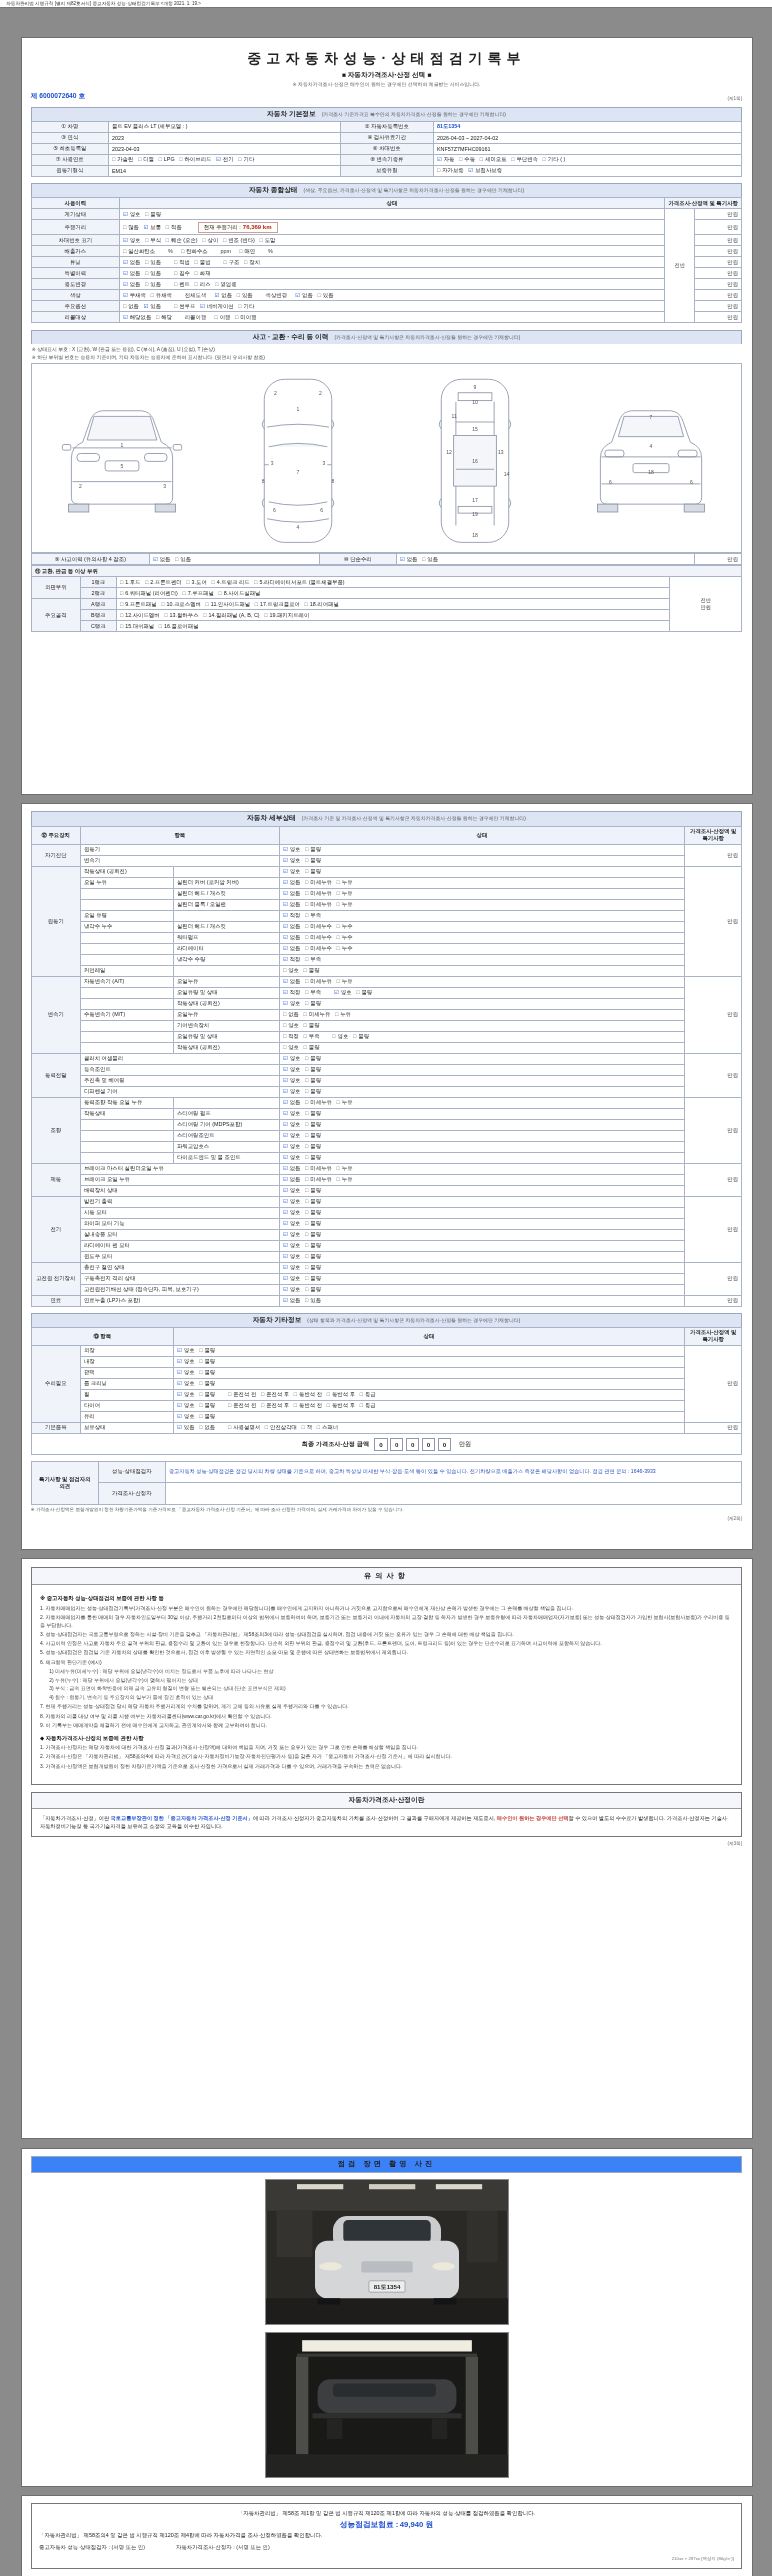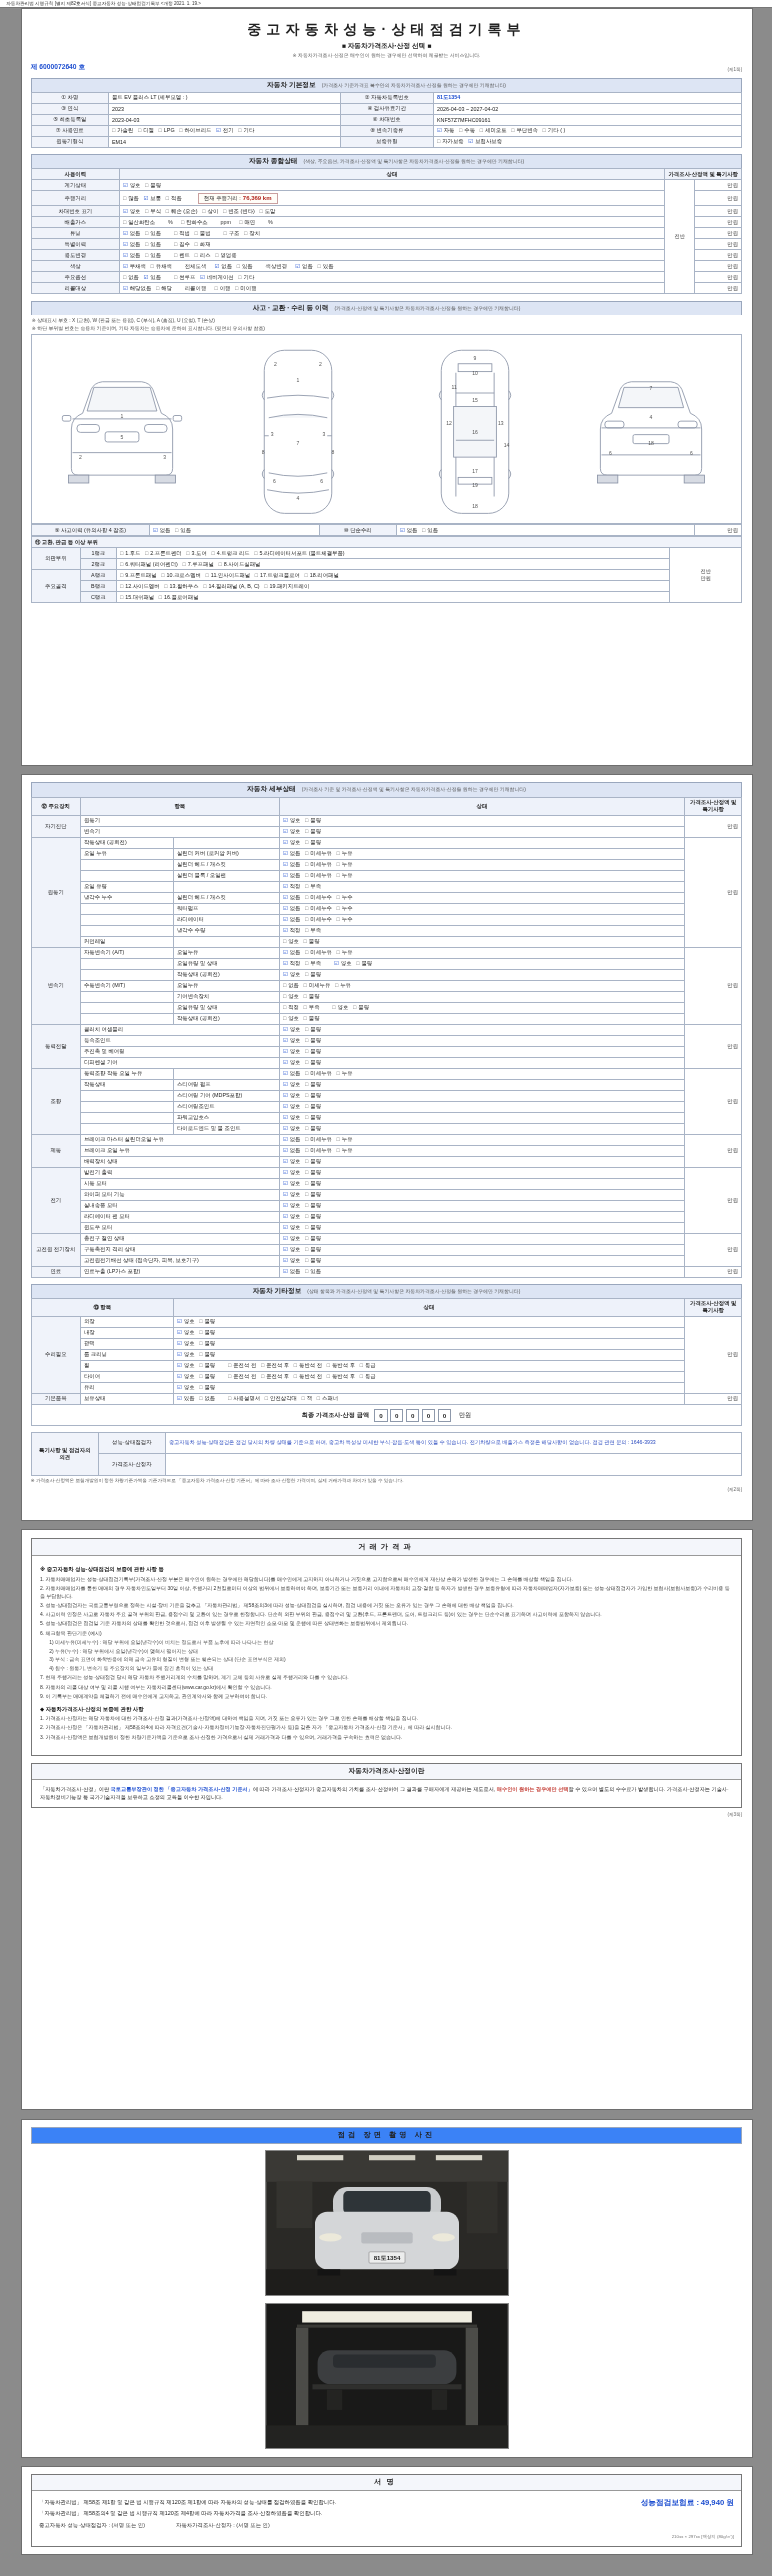--- a/index.html
+++ b/index.html
@@ -1,19 +1,19 @@
 <!DOCTYPE html>
 <html style="font-size:8.2px"><head>
 <meta charset="utf-8">
 <style>
   html,body{margin:0;padding:0;background:#8b8b8b;font-family:"Liberation Sans","DejaVu Sans",sans-serif;color:#222;}
   body{width:773px;min-height:2576px;}
   .topstrip{background:#fff;font-size:4.6px;color:#333;padding:1px 6.2px;border-bottom:0.5px solid #777;}
   .page{width:732px;margin:0 auto 8.2px;background:#fff;padding:7.2px 9.3px;box-sizing:border-box;border:0.5px solid #6e6e6e;}
-  .p1{min-height:758px;} .p2{min-height:747px;} .p3{min-height:581px;} .p4{min-height:324px;} .p5{min-height:77px;}
+  .p1{min-height:758px;margin-top:29px;} .p2{min-height:747px;} .p3{min-height:581px;} .p4{min-height:324px;} .p5{min-height:77px;}
   .doc-title{text-align:center;font-size:14px;font-weight:bold;letter-spacing:5.2px;margin:5.2px 0 3.1px;}
   .doc-sub{text-align:center;font-size:6.7px;font-weight:bold;margin:1px 0;}
   .doc-subnote{text-align:center;font-size:4.9px;color:#555;margin-bottom:4.1px;}
   .docno-row{display:flex;justify-content:space-between;align-items:flex-end;margin:2.1px 0 3.1px;}
   .docno{color:#1d4ed0;font-weight:bold;font-size:6.7px;}
   .pagemark{font-size:4.6px;color:#666;}
   .band{background:#dde5f4;border:0.5px solid #9aa7bd;border-bottom:none;text-align:center;font-size:6.7px;font-weight:bold;padding:2.1px 0;margin-top:6.2px;}
   .band .band-note{font-weight:normal;font-size:4.9px;color:#555;margin-left:4.1px;}
   table.form{width:100%;border-collapse:collapse;table-layout:fixed;font-size:5.4px;}
   table.form td,table.form th{border:0.5px solid #a9b4c6;padding:1.5px 3.1px;vertical-align:middle;word-break:keep-all;}
@@ -48,21 +48,21 @@
   .seg-red{color:#c2372e;font-weight:bold;}
   .final-row{display:flex;align-items:center;justify-content:center;border:0.5px solid #a9b4c6;border-top:none;padding:3.6px 0;font-size:6.2px;gap:5.2px;}
   .final-label{font-weight:bold;}
   .digit-box{display:inline-block;width:11.3px;height:11.3px;border:0.5px solid #8e99ab;text-align:center;line-height:11.3px;font-weight:bold;margin-right:2.6px;background:#fff;}
   .photos-title{text-align:center;font-weight:bold;font-size:7.2px;letter-spacing:3.1px;border:0.5px solid #9aa7bd;background:#3b82f6;padding:2.6px 0;margin-bottom:6.2px;}
   .photo-wrap{display:flex;flex-direction:column;align-items:center;gap:7.2px;}
   .photo-frame{border:0.5px solid #888;}
   .sign-box{border:0.8px solid #777;}
   .sign-title{text-align:center;font-weight:bold;font-size:7.2px;letter-spacing:5.2px;border-bottom:0.5px solid #999;padding:2.6px 0;background:#f4f6fb;}
   .sign-body{padding:5.2px 7.2px;font-size:5.4px;line-height:1.7;}
-  .sign-line1{display:flex;justify-content:space-between;align-items:center;}
+  .sign-line1{display:flex;justify-content:space-between;align-items:center;flex-direction:column;}
   .fee{color:#1d4ed0;font-weight:bold;font-size:7.7px;}
   .sign-parties{display:flex;gap:31px;margin-top:2.1px;color:#333;}
   .paper-spec{text-align:right;font-size:4.4px;color:#777;margin-top:3.1px;}
   .remarks-text{color:#2b4bbf;font-size:5.2px;line-height:1.5;}
   .small-note{font-size:4.6px;color:#555;margin-top:2.1px;}
 </style>
 </head>
 <body>
 
 <div class="topstrip"><span>자동차관리법 시행규칙 [별지 제82호서식] 중고자동차 성능·상태점검기록부 &lt;개정 2021. 1. 19.&gt;</span></div>
@@ -685,21 +685,21 @@
   </table>
   <div class="small-note">※ 가격조사·산정액은 보험개발원이 정한 차량기준가액을 기준가격으로 「중고자동차 가격조사·산정 기준서」에 따라 조사·산정한 가격이며, 실제 거래가격과 차이가 있을 수 있습니다.</div>
   <div class="docno-row" style="margin-top:4.1px">
     <span></span>
     <span class="pagemark">(제2쪽)</span>
   </div>
 </div>
 
 <div class="page p3">
   <div class="notes-box">
-    <div class="notes-title">거래가격과</div>
+    <div class="notes-title">유의사항</div>
     <div class="notes-body" id="notes-body">
         <div class="note-h">※ 중고자동차 성능·상태점검의 보증에 관한 사항 등</div>
         <div class="note-item">1. 자동차매매업자는 성능·상태점검기록부(가격조사·산정 부분은 매수인이 원하는 경우에만 해당합니다)를 매수인에게 고지하지 아니하거나 거짓으로 고지함으로써 매수인에게 재산상 손해가 발생한 경우에는 그 손해를 배상할 책임을 집니다.</div>
         <div class="note-item">2. 자동차매매업자를 통한 매매의 경우 자동차인도일부터 30일 이상, 주행거리 2천킬로미터 이상의 범위에서 보증하여야 하며, 보증기간 또는 보증거리 이내에 자동차의 고장·결함 등 하자가 발생한 경우 보증유형에 따라 자동차매매업자(자가보증) 또는 성능·상태점검자가 가입한 보험사(보험사보증)가 수리비용 등을 부담합니다.</div>
         <div class="note-item">3. 성능·상태점검자는 국토교통부령으로 정하는 시설·장비 기준을 갖추고 「자동차관리법」 제58조의3에 따라 성능·상태점검을 실시하며, 점검 내용에 거짓 또는 오류가 있는 경우 그 손해에 대한 배상 책임을 집니다.</div>
         <div class="note-item">4. 사고이력 인정은 사고로 자동차 주요 골격 부위의 판금, 용접수리 및 교환이 있는 경우로 한정합니다. 단순히 외판 부위의 판금, 용접수리 및 교환(후드, 프론트펜더, 도어, 트렁크리드 등)이 있는 경우는 단순수리로 표기하며 사고이력에 포함하지 않습니다.</div>
         <div class="note-item">5. 성능·상태점검은 점검일 기준 자동차의 상태를 확인한 것으로서, 점검 이후 발생될 수 있는 자연적인 소모·마모 및 운행에 따른 상태변화는 보증범위에서 제외됩니다.</div>
         <div class="note-item">6. 체크항목 판단기준 (예시)</div>
         <div class="note-sub">1) 미세누유(미세누수) : 해당 부위에 오일(냉각수)이 비치는 정도로서 부품 노후에 따라 나타나는 현상</div>
         <div class="note-sub">2) 누유(누수) : 해당 부위에서 오일(냉각수)이 맺혀서 떨어지는 상태</div>
@@ -758,21 +758,20 @@
       <rect x="90" y="156" width="290" height="10" fill="#2f2f2d"></rect>
       <rect x="118" y="166" width="30" height="40" fill="#242422"></rect>
       <rect x="322" y="166" width="30" height="40" fill="#242422"></rect>
       <rect y="236" width="470" height="44" fill="#232321"></rect>
     </svg>
   </div>
 </div>
 
 <div class="page p5">
   <div class="sign-box">
-    <div class="sign-title">서명</div>
     <div class="sign-body">
       <div class="sign-line1">
         <span>「자동차관리법」 제58조 제1항 및 같은 법 시행규칙 제120조 제1항에 따라 자동차의 성능·상태를 점검하였음을 확인합니다.</span>
         <span>
           <span class="fee">성능점검보험료 :</span>
           <span class="fee">49,940 원</span>
         </span>
       </div>
       <div>「자동차관리법」 제58조의4 및 같은 법 시행규칙 제120조 제4항에 따라 자동차가격을 조사·산정하였음을 확인합니다.</div>
       <div class="sign-parties">

